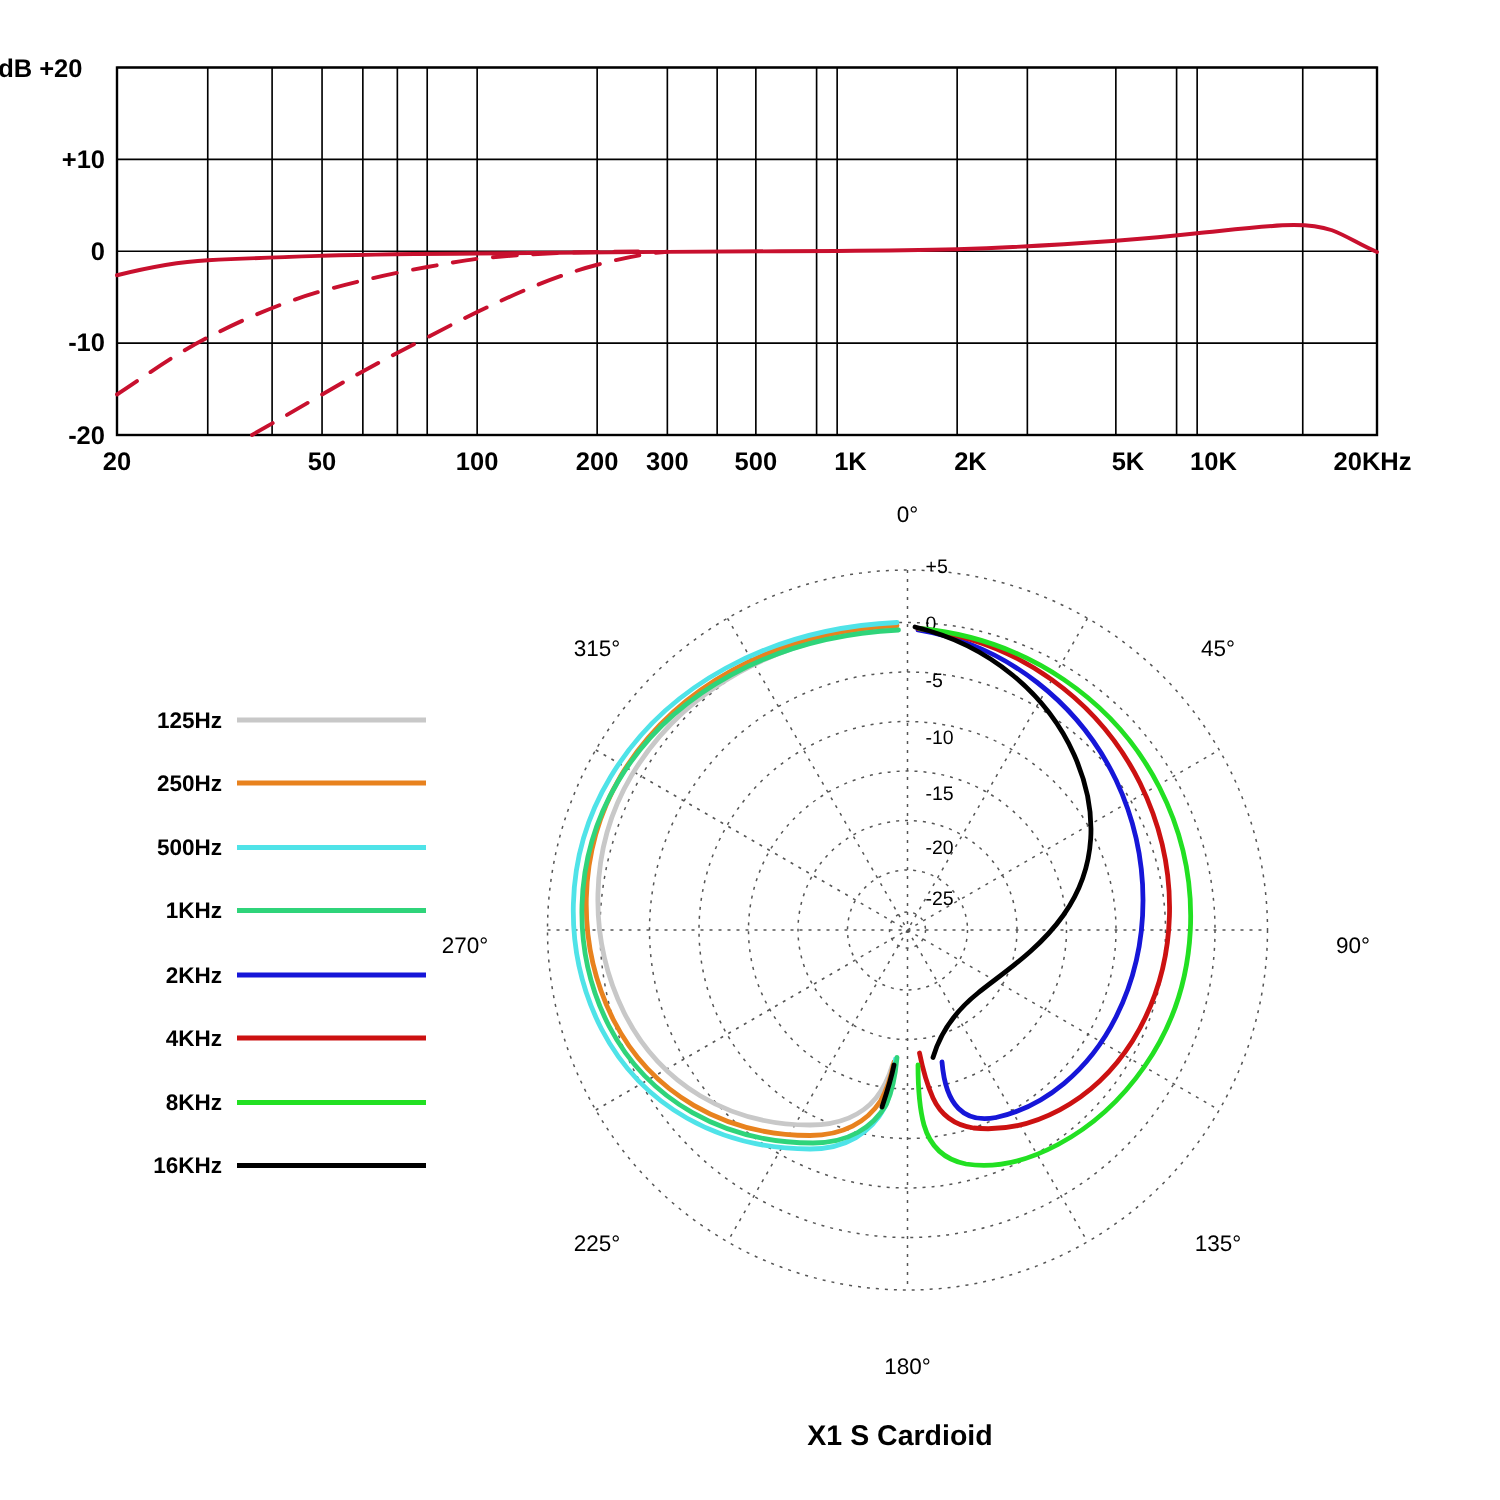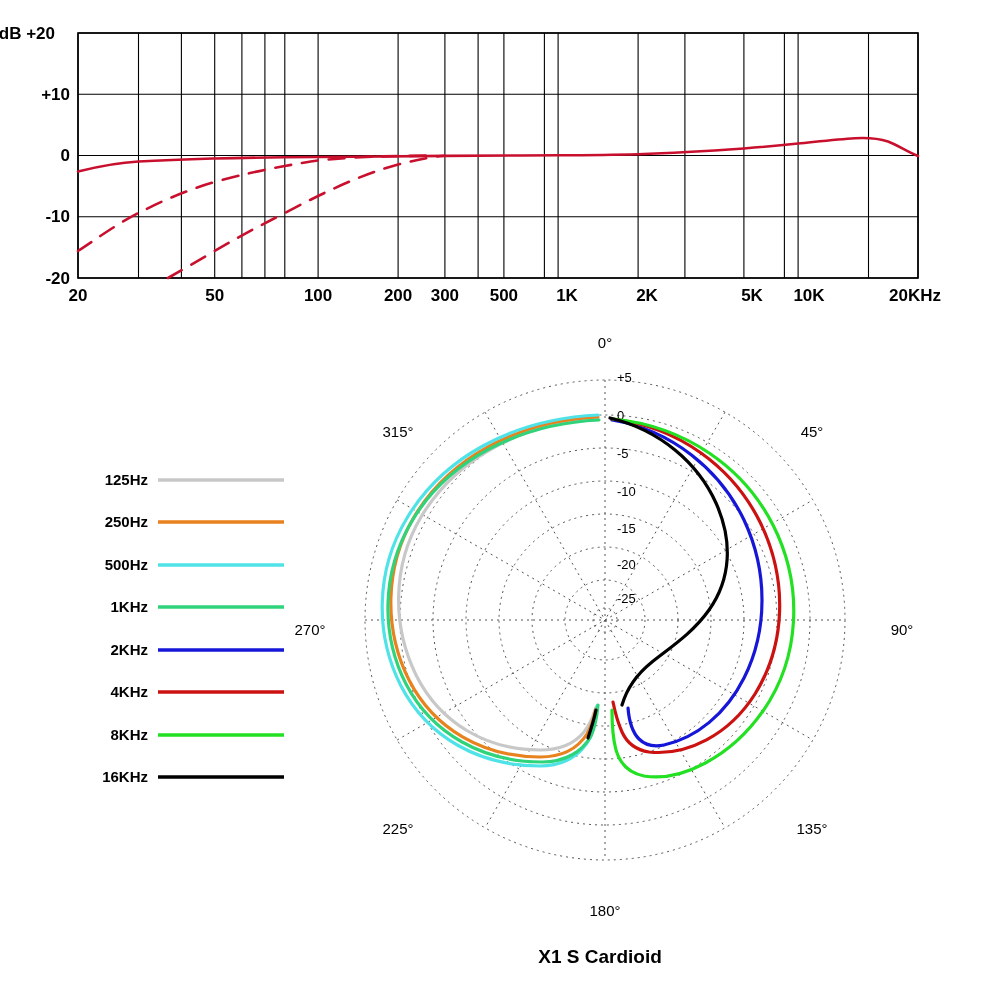--- a/index.html
+++ b/index.html
@@ -16,21 +16,21 @@
     overflow: hidden;
   }
   #root {
     position: absolute;
     left: 0; top: 0;
     width: 1000px;
     height: 1000px;
   }
   .freq-panel {
     position: absolute;
-    left: 0; top: 0;
+    left: 0; top: 12px;
     width: 996px;
     height: 320px;
   }
   .polar-panel {
     position: absolute;
     left: 0; top: 320px;
     width: 1000px;
     height: 680px;
   }
   svg { display: block; }

